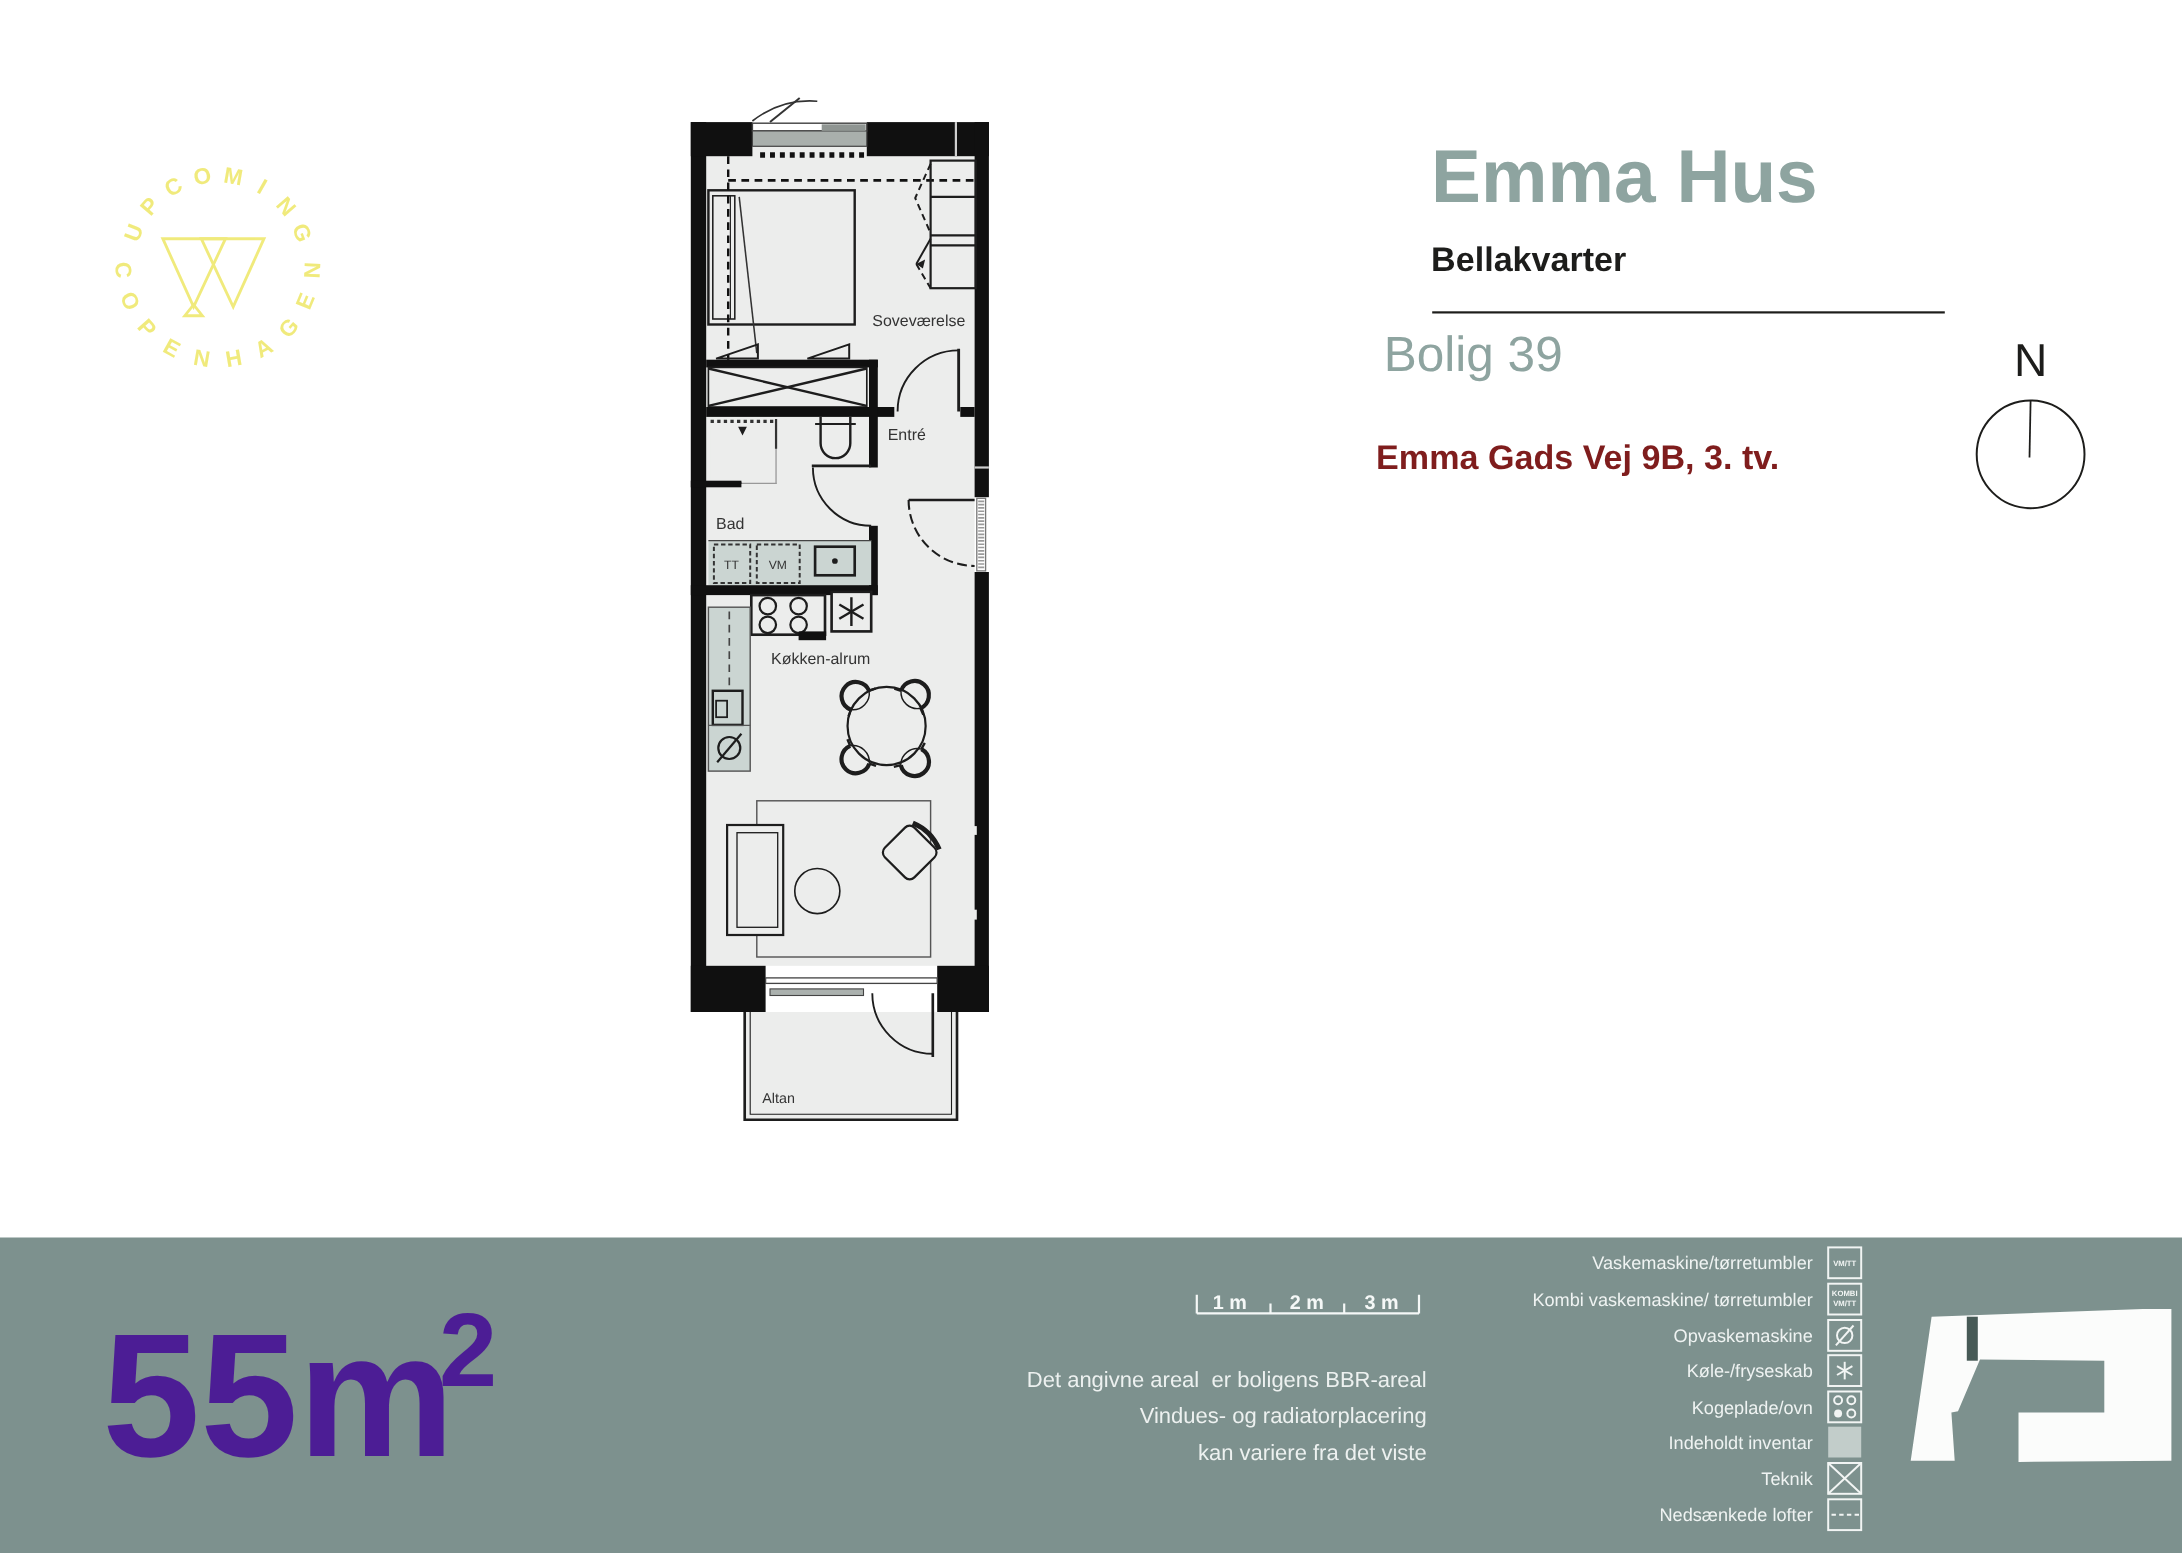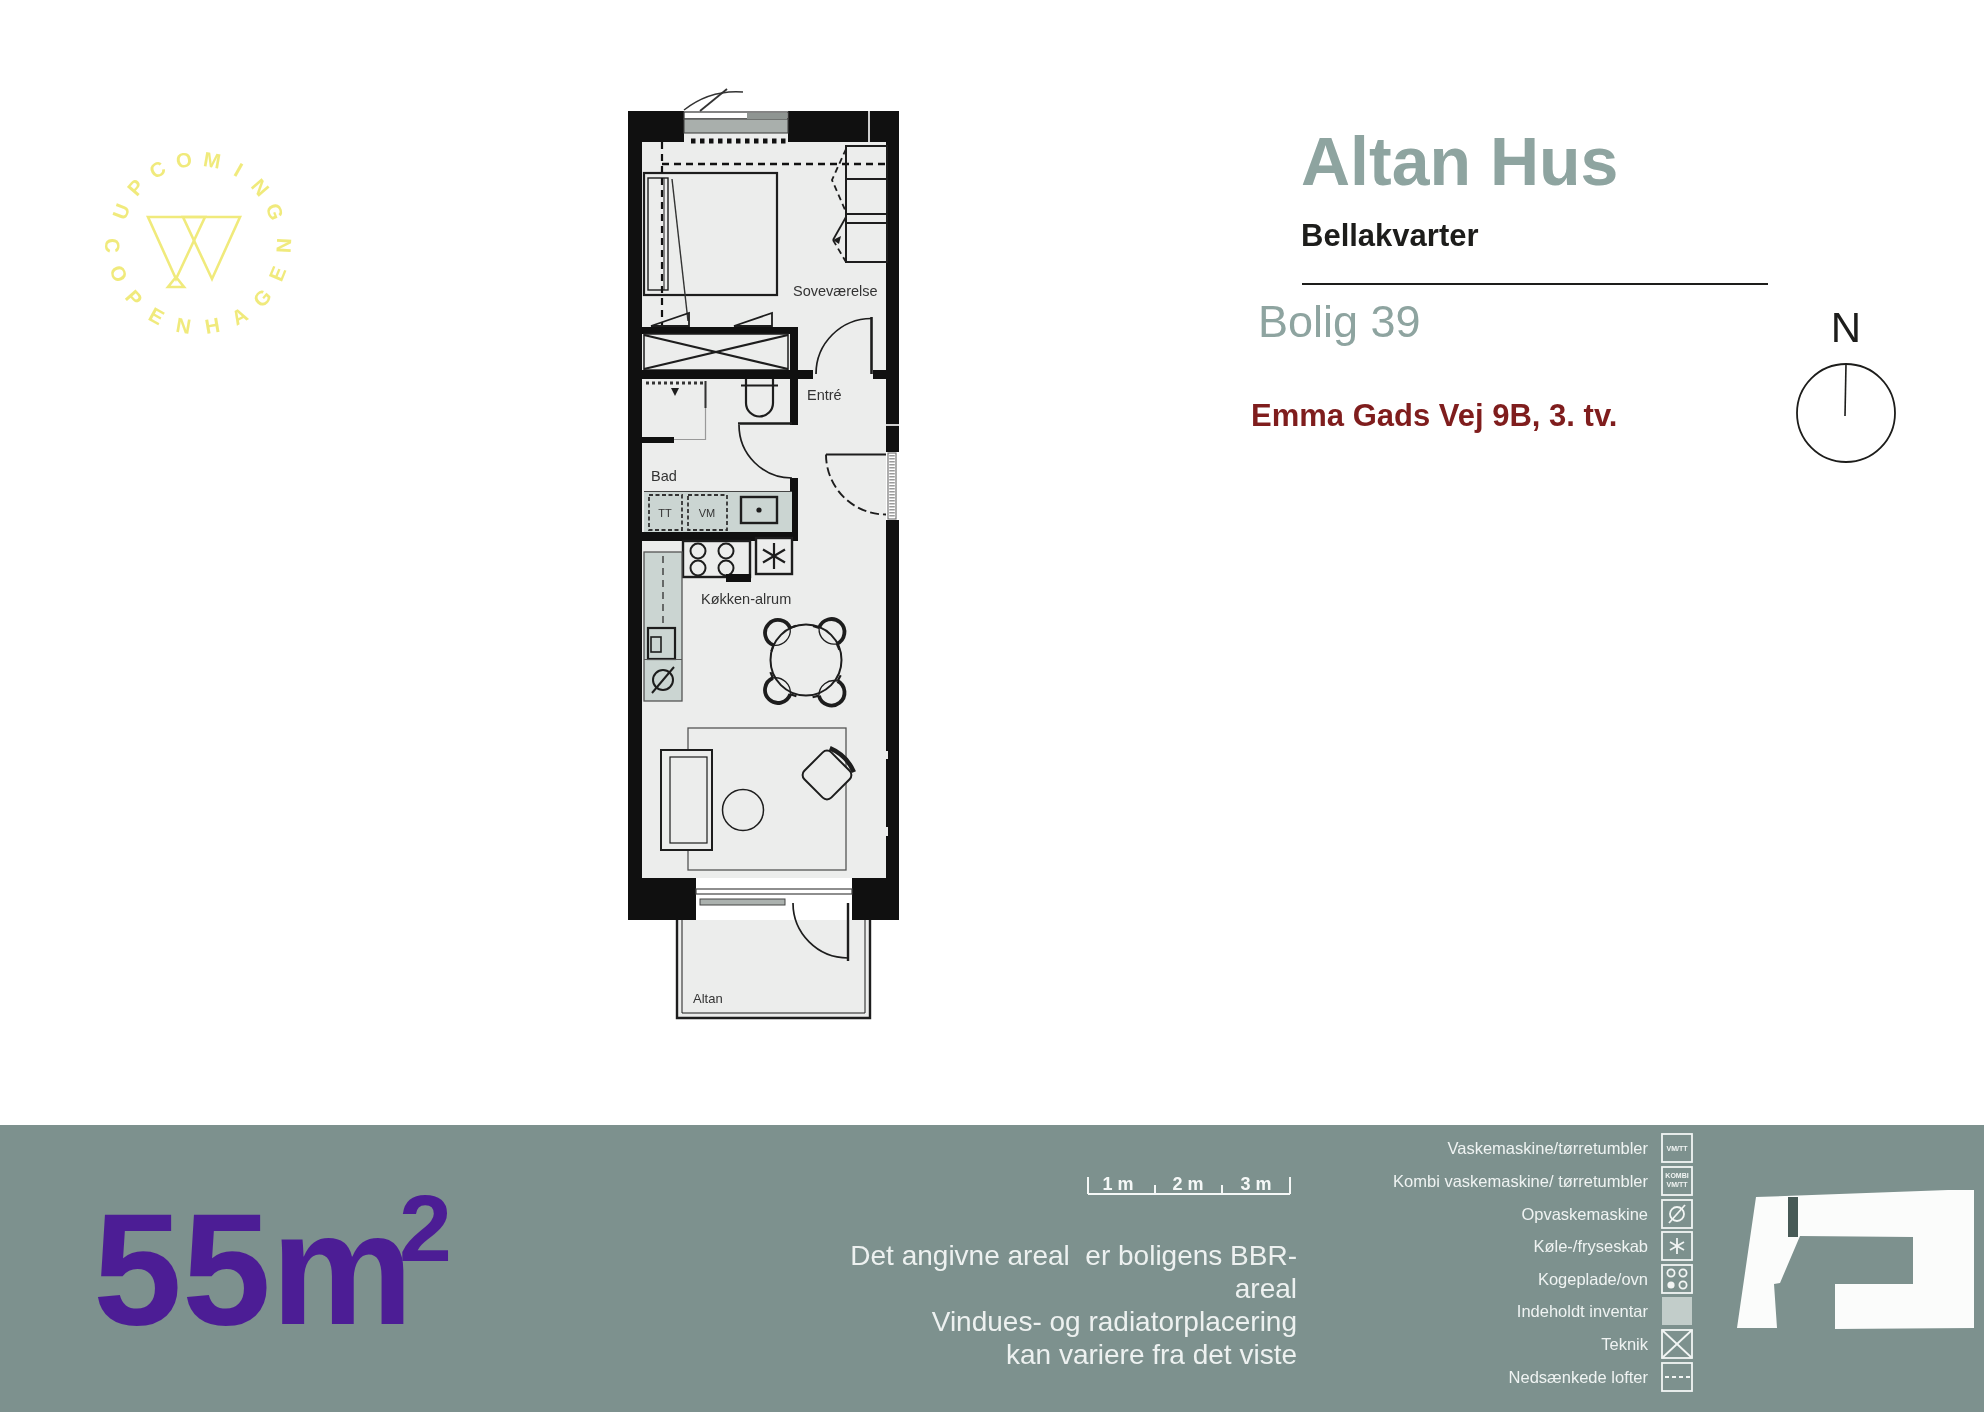--- a/index.html
+++ b/index.html
@@ -33,21 +33,21 @@
     <text transform="translate(152.9,322.3) rotate(29.0)" text-anchor="middle">E</text>
     <text transform="translate(182.4,332.7) rotate(9.7)" text-anchor="middle">N</text>
     <text transform="translate(213.6,332.7) rotate(-9.7)" text-anchor="middle">H</text>
     <text transform="translate(243.1,322.3) rotate(-29.0)" text-anchor="middle">A</text>
     <text transform="translate(267.5,302.8) rotate(-48.3)" text-anchor="middle">G</text>
     <text transform="translate(284.0,276.3) rotate(-67.7)" text-anchor="middle">E</text>
     <text transform="translate(290.9,245.9) rotate(-87.0)" text-anchor="middle">N</text>
   </g>
 </svg>
 
-<div class="abs" style="left:1301px;top:122px;font-size:68px;font-weight:bold;color:#8EA4A0;letter-spacing:0px;">Altan Hus</div>
+<div class="abs" style="left:1301px;top:122px;font-size:68px;font-weight:bold;color:#8EA4A0;letter-spacing:0px;">Emma Hus</div>
 
 <div class="abs" style="left:1301px;top:218px;font-size:31px;font-weight:bold;color:#1d1d1b;">Bellakvarter</div>
 
 <div class="abs" style="left:1302px;top:283px;width:466px;height:2px;background:#1d1d1b;"></div>
 
 <div class="abs" style="left:1258px;top:296px;font-size:45px;font-weight:normal;color:#8EA4A0;">Bolig 39</div>
 
 <div class="abs" style="left:1251px;top:398px;font-size:31px;font-weight:bold;color:#7f1d1d;">Emma Gads Vej 9B, 3. tv.</div>
 
 <svg class="abs" style="left:1780px;top:290px" width="140" height="190" viewBox="1780 290 140 190">
@@ -250,21 +250,21 @@
     <line x1="142" y1="20" x2="142" y2="29"></line>
     <line x1="210" y1="12" x2="210" y2="29"></line>
   </g>
   <g fill="#F5F8F7" font-size="18" font-weight="bold" text-anchor="middle">
     <text x="38" y="25">1 m</text>
     <text x="108" y="25">2 m</text>
     <text x="176" y="25">3 m</text>
   </g>
 </svg>
 
-<div class="abs" style="left:800px;top:1239px;width:497px;text-align:right;color:#EDF1F0;font-size:28px;line-height:33px;">Det angivne areal&nbsp; er boligens BBR-areal<br>Vindues- og radiatorplacering<br>kan variere fra det viste</div>
+<div class="abs" style="left:800px;top:1239px;width:497px;text-align:right;color:#EDF1F0;font-size:20px;line-height:33px;">Det angivne areal&nbsp; er boligens BBR-areal<br>Vindues- og radiatorplacering<br>kan variere fra det viste</div>
 
 <svg class="abs" style="left:1330px;top:1128px" width="390" height="275" viewBox="1330 1128 390 275">
   <g font-size="16.5" fill="#EFF3F2" text-anchor="end">
 
     <text x="1648" y="1154">Vaskemaskine/tørretumbler</text>
 
     <text x="1648" y="1187">Kombi vaskemaskine/ tørretumbler</text>
 
     <text x="1648" y="1220">Opvaskemaskine</text>
 

